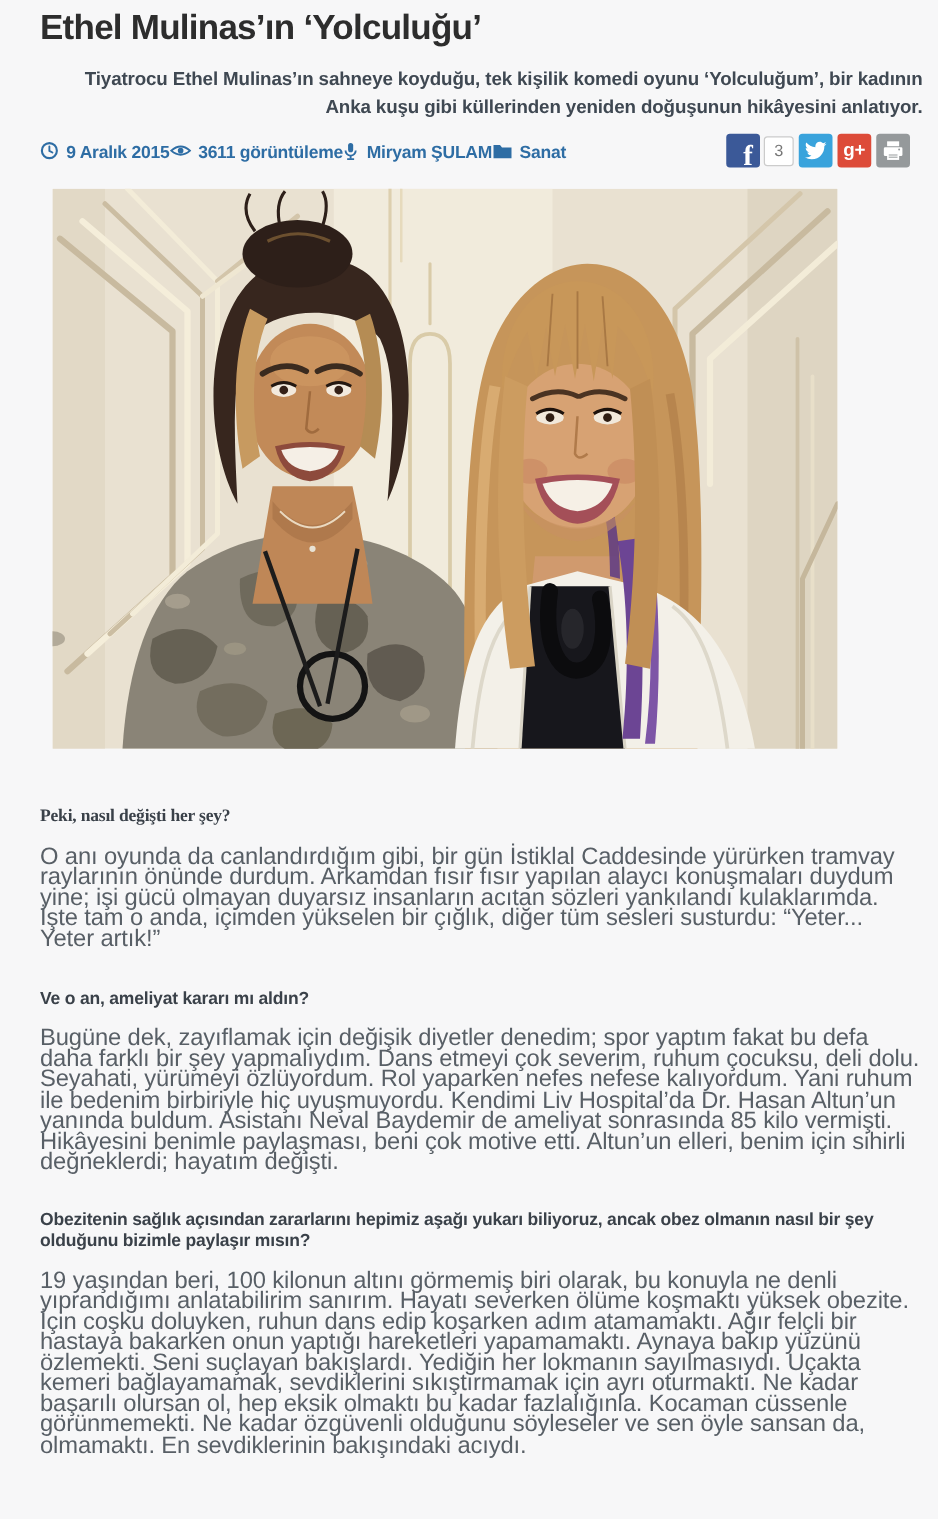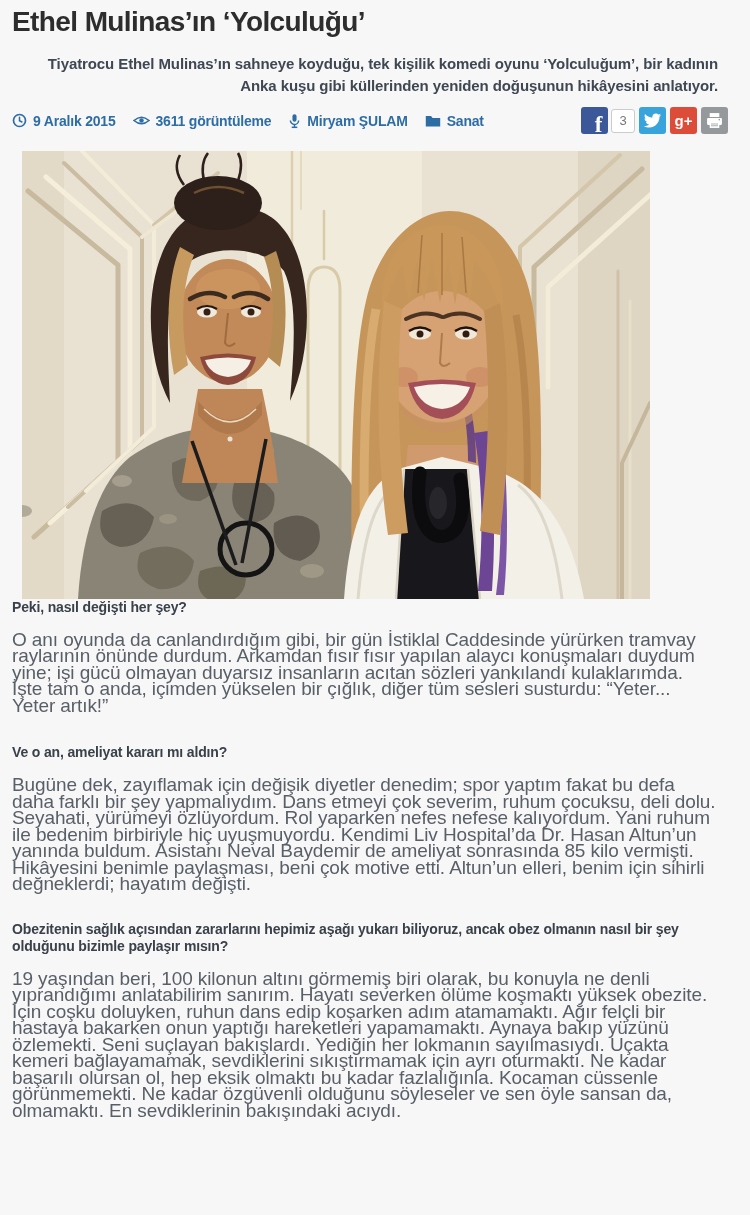--- a/index.html
+++ b/index.html
@@ -2,37 +2,37 @@
 <html lang="tr"><head>
 <meta charset="utf-8">
 <style>
   html,body{margin:0;padding:0;}
   body{
     width:750px;height:1215px;overflow:hidden;
     background:#f7f7f8;
     font-family:"Liberation Sans",sans-serif;
     -webkit-font-smoothing:antialiased;
   }
-  .wrap{padding:3px 22px 0 12px;}
+  .wrap{padding:3px 22px 0 32px;}
 
   .title{
     font-size:28px;font-weight:700;color:#2d2d2d;
     margin:2px 0 0;letter-spacing:-0.6px;line-height:1.2;
   }
   .lead{
     margin:14px 0 0;width:706px;
     font-size:15px;font-weight:700;color:#3f4852;
     line-height:22px;letter-spacing:-0.1px;text-align:right;
   }
 
   .meta-row{
     margin-top:10px;height:28px;
     display:flex;justify-content:space-between;align-items:center;
   }
-  .meta-items{display:flex;align-items:center;gap:17px;justify-content:center;}
+  .meta-items{display:flex;align-items:center;justify-content:center;}
   .meta-item{display:flex;align-items:center;gap:6px;color:#2e6da4;
     font-size:14px;font-weight:700;letter-spacing:-0.2px;cursor:pointer;}
   .meta-item svg{display:block;}
 
   .share{display:flex;align-items:center;gap:4px;}
   .share-btn{
     width:27px;height:27px;border-radius:3px;
     display:flex;align-items:center;justify-content:center;
     color:#fff;font-weight:700;cursor:pointer;box-sizing:border-box;
     overflow:hidden;
@@ -49,21 +49,21 @@
   .share-gp{background:#dd4b39;font-size:15px;}
   .share-pr{background:#95999b;}
 
   .photo{display:block;margin:16px 0 0 10px;width:628px;height:448px;}
   .caption{margin:15px 0 0 10px;font-size:14px;font-weight:700;color:#2f3438;letter-spacing:-0.1px;}
 
   .q{font-size:14px;font-weight:700;color:#3a4149;line-height:17px;
      letter-spacing:-0.15px;width:706px;}
   .p{font-size:19px;color:#585f66;line-height:16.5px;
      letter-spacing:-0.1px;width:706px;}
-  .q1{}
+  .q1{margin-top:46px;font-family:Liberation Serif, serif;}
   .p-block{margin-top:16px;}
   .q-block{margin-top:30px;}
   .q3{margin-top:28px;}
 </style>
 </head>
 <body>
 
 <div class="wrap">
 
   <h1 class="title">Ethel Mulinas’ın ‘Yolculuğu’</h1>

